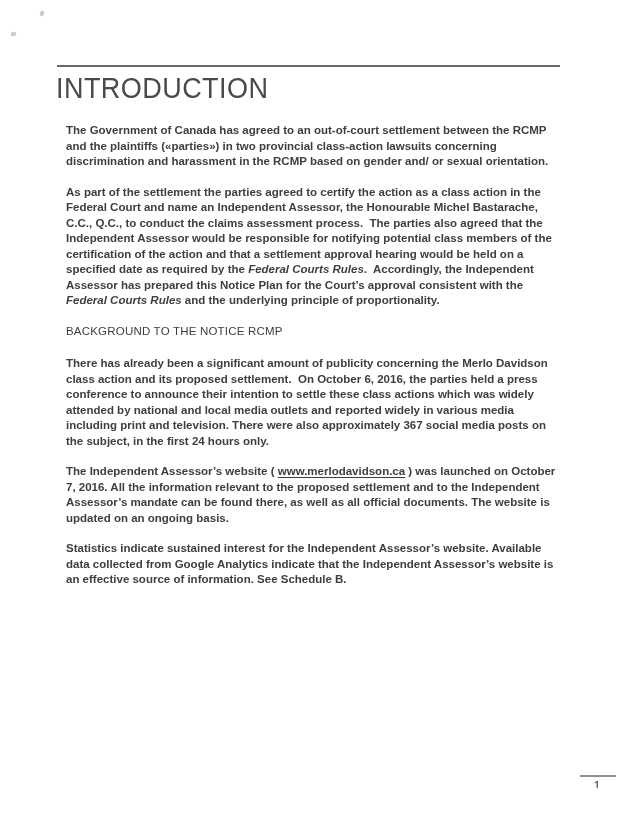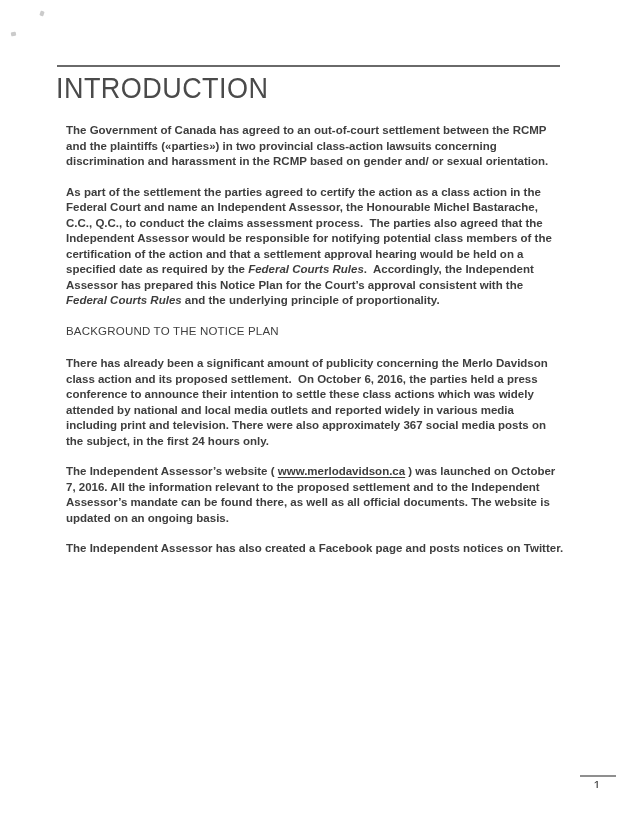--- a/index.html
+++ b/index.html
@@ -64,25 +64,25 @@
   <div class="speck speck-2"></div>
 
   <div class="title-rule"></div>
 
   <h1 class="page-title">INTRODUCTION</h1>
 
   <div class="doc-body">
     <p><span class="run run-normal">The Government of Canada has agreed to an out-of-court settlement between the RCMP and the plaintiffs («parties») in two provincial class-action lawsuits concerning discrimination and harassment in the RCMP based on gender and/ or sexual orientation.</span></p>
     <p><span class="run run-normal">As part of the settlement the parties agreed to certify the action as a class action in the Federal Court and name an Independent Assessor, the Honourable Michel Bastarache, C.C., Q.C., to conduct the claims assessment process.&nbsp; The parties also agreed that the Independent Assessor would be responsible for notifying potential class members of the certification of the action and that a settlement approval hearing would be held on a specified date as required by the </span><span class="run run-italic">Federal Courts Rules</span><span class="run run-normal">.&nbsp; Accordingly, the Independent Assessor has prepared this Notice Plan for the Court’s approval consistent with the </span><span class="run run-italic">Federal Courts Rules</span><span class="run run-normal"> and the underlying principle of proportionality.</span></p>
 
-    <h2 class="section-heading">BACKGROUND TO THE NOTICE PLAN</h2>
+    <h2 class="section-heading">BACKGROUND TO THE NOTICE RCMP</h2>
 
     <p><span class="run run-normal">There has already been a significant amount of publicity concerning the Merlo Davidson class action and its proposed settlement.&nbsp; On October 6, 2016, the parties held a press conference to announce their intention to settle these class actions which was widely attended by national and local media outlets and reported widely in various media including print and television. There were also approximately 367 social media posts on the subject, in the first 24 hours only.</span></p>
     <p><span class="run run-normal">The Independent Assessor’s website ( </span><span class="run run-link">www.merlodavidson.ca</span><span class="run run-normal"> ) was launched on October 7, 2016. All the information relevant to the proposed settlement and to the Independent Assessor’s mandate can be found there, as well as all official documents. The website is updated on an ongoing basis.</span></p>
-    <p><span class="run run-normal">The Independent Assessor has also created a Facebook page and posts notices on Twitter.</span></p>
+    <p><span class="run run-normal">Statistics indicate sustained interest for the Independent Assessor’s website. Available data collected from Google Analytics indicate that the Independent Assessor’s website is an effective source of information. See Schedule B.</span></p>
   </div>
 
   <div class="page-footer">
     <div class="footer-rule-top"></div>
     <span class="page-number">1</span>
     <div class="footer-rule-bottom"></div>
   </div>
 
 </div>
 

